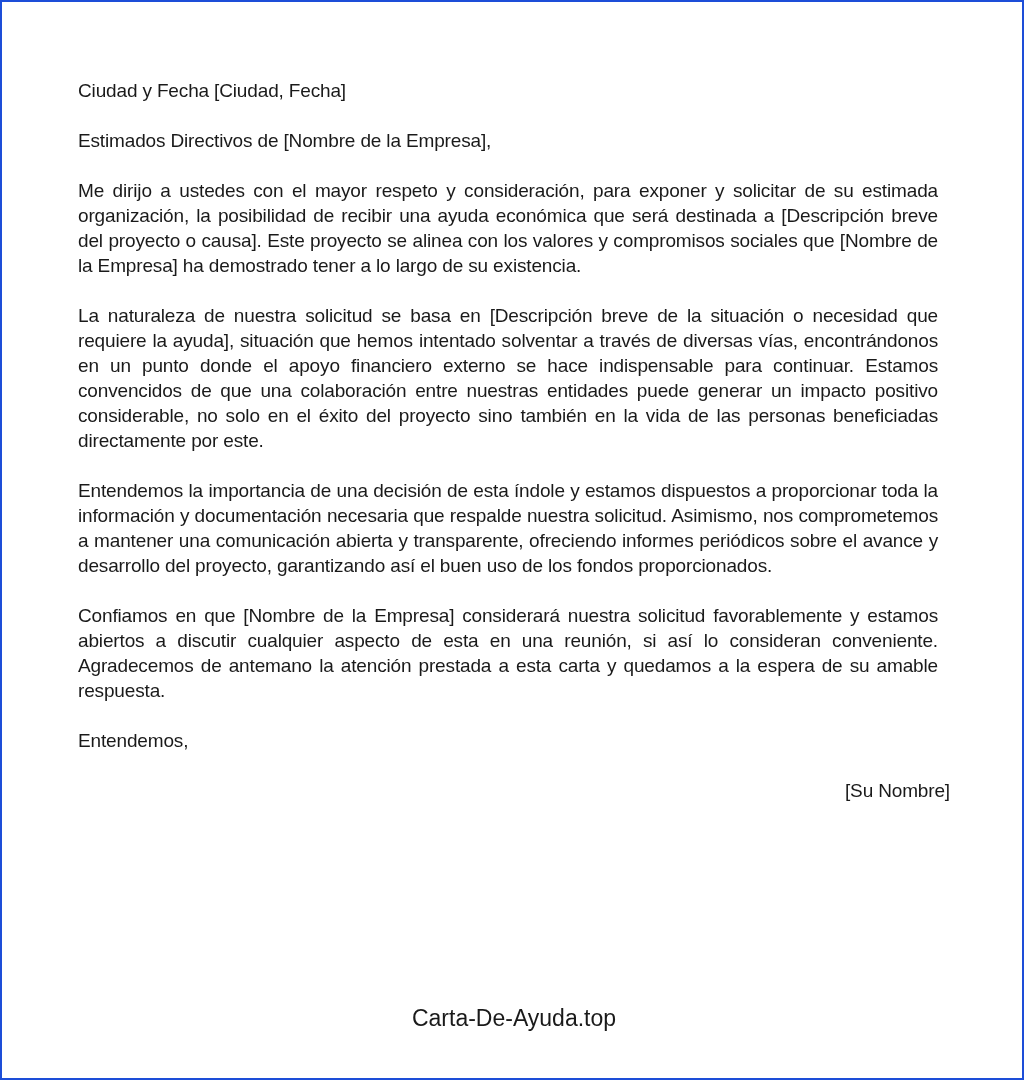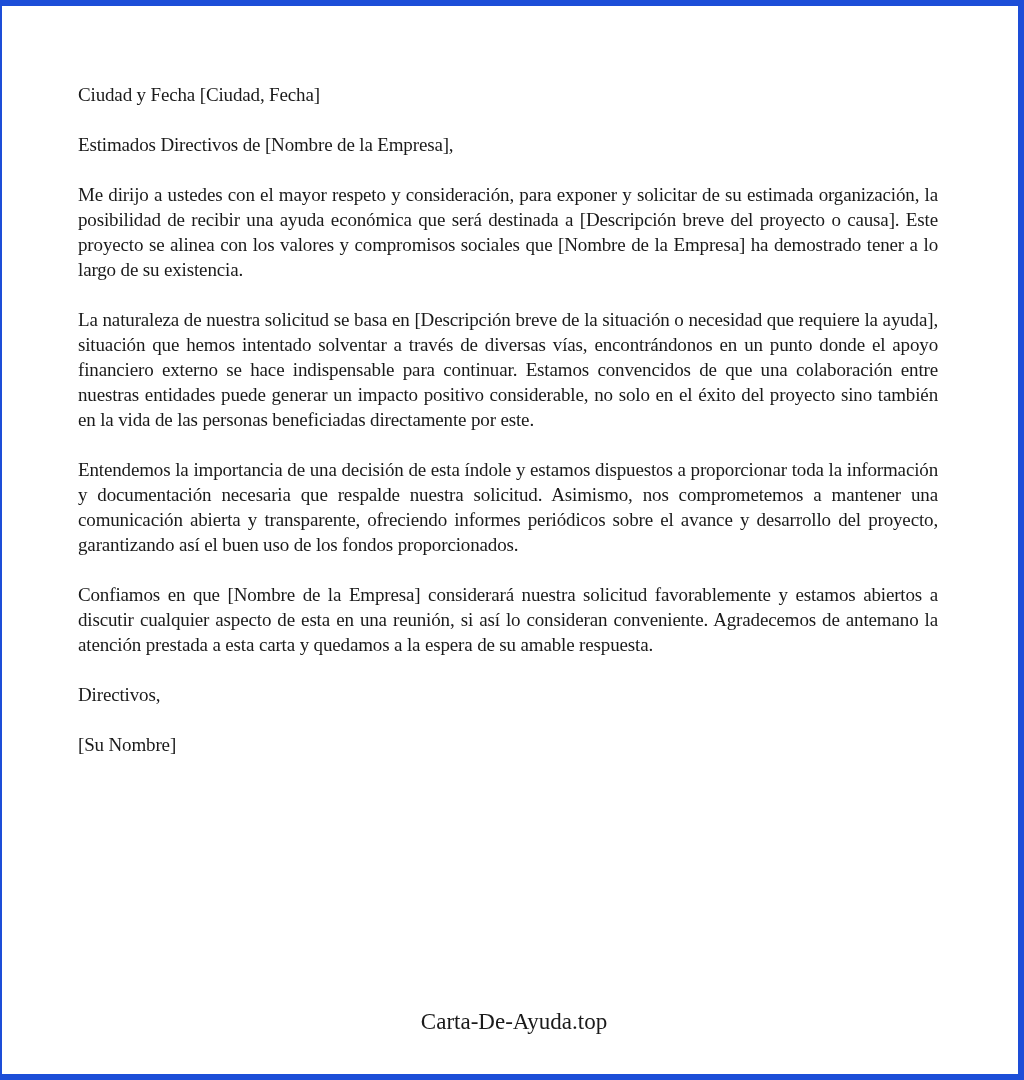--- a/index.html
+++ b/index.html
@@ -1,42 +1,42 @@
 <!DOCTYPE html>
 <html><head>
   <meta charset="utf-8">
   <style>
     html, body { margin: 0; padding: 0; background: #ffffff; }
     .page {
       position: relative;
       width: 1024px;
       height: 1080px;
       box-sizing: border-box;
-      border: 6px solid #1d4ed8;
+      border: 2px solid #1d4ed8;
       border-left-width: 2px;
       background: #ffffff;
-      font-family: Liberation Serif, serif;
+      font-family: Liberation Sans, sans-serif;
       color: #1a1a1a;
       padding-left: 44px;
     }
     .body-text {
       position: absolute;
       left: 76px;
       top: 76px;
       width: 872px;
       font-size: 19px;
       line-height: 25px;
       letter-spacing: -0.15px;
     }
     .line { margin: 0; }
     .para {
       margin: 25px 12px 0 0;
       text-align: justify;
     }
-    .gap { margin-top: 25px; }
+    .gap { margin-top: 25px; text-align: right; }
     .sig-line { margin: 0; }
     .footer {
       position: absolute;
       left: 0;
       width: 1024px;
       top: 1002px;
       text-align: center;
       font-size: 23px;
       line-height: 28px;
       color: #1a1a1a;
@@ -46,19 +46,19 @@
 <body>
 
 <div class="page">
   <div class="body-text">
     <p class="line">Ciudad y Fecha [Ciudad, Fecha]</p>
     <p class="para">Estimados Directivos de [Nombre de la Empresa],</p>
     <p class="para">Me dirijo a ustedes con el mayor respeto y consideración, para exponer y solicitar de su estimada organización, la posibilidad de recibir una ayuda económica que será destinada a [Descripción breve del proyecto o causa]. Este proyecto se alinea con los valores y compromisos sociales que [Nombre de la Empresa] ha demostrado tener a lo largo de su existencia.</p>
     <p class="para">La naturaleza de nuestra solicitud se basa en [Descripción breve de la situación o necesidad que requiere la ayuda], situación que hemos intentado solventar a través de diversas vías, encontrándonos en un punto donde el apoyo financiero externo se hace indispensable para continuar. Estamos convencidos de que una colaboración entre nuestras entidades puede generar un impacto positivo considerable, no solo en el éxito del proyecto sino también en la vida de las personas beneficiadas directamente por este.</p>
     <p class="para">Entendemos la importancia de una decisión de esta índole y estamos dispuestos a proporcionar toda la información y documentación necesaria que respalde nuestra solicitud. Asimismo, nos comprometemos a mantener una comunicación abierta y transparente, ofreciendo informes periódicos sobre el avance y desarrollo del proyecto, garantizando así el buen uso de los fondos proporcionados.</p>
     <p class="para">Confiamos en que [Nombre de la Empresa] considerará nuestra solicitud favorablemente y estamos abiertos a discutir cualquier aspecto de esta en una reunión, si así lo consideran conveniente. Agradecemos de antemano la atención prestada a esta carta y quedamos a la espera de su amable respuesta.</p>
-    <p class="para">Directivos,</p>
+    <p class="para">Entendemos,</p>
     <div class="gap">
       <p class="sig-line">[Su Nombre]</p>
     </div>
   </div>
   <div class="footer">Carta-De-Ayuda.top</div>
 </div>
 
 </body></html>

